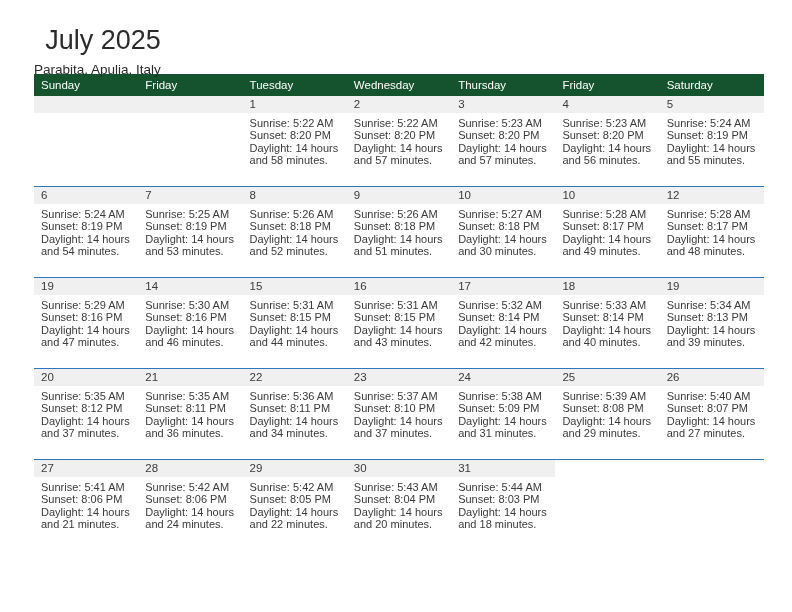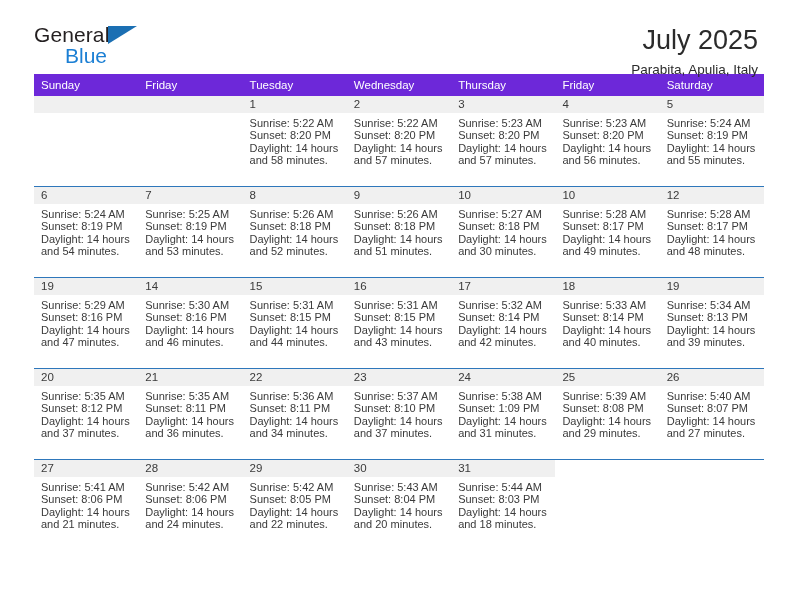--- a/index.html
+++ b/index.html
@@ -81,21 +81,21 @@
   
   .calendar {
     margin: 0 34px;
     width: 730px;
     border-collapse: collapse;
     table-layout: fixed;
   }
   .calendar col { width: 104.28px; }
 
   .calendar thead th {
-    background: #6d28d9;
+    background: #14532d;
     color: #ffffff;
     font-size: 11.5px;
     font-weight: normal;
     text-align: left;
     padding: 5px 0 5px 7px;
     height: 19px;
     box-sizing: border-box;
     vertical-align: middle;
   }
 
@@ -139,25 +139,20 @@
     line-height: 12.4px;
     color: #3a3a3a;
   }
   .dayinfo div { white-space: nowrap; }
 </style>
 </head>
 <body>
 
 <div class="page-header">
 
-  <div class="logo">
-    <span class="logo-general">General</span>
-    <span class="logo-triangle"></span>
-    <span class="logo-blue">Blue</span>
-  </div>
 
   <div class="title-block">
     <div class="month-title">July 2025</div>
     <div class="location-subtitle">Parabita, Apulia, Italy</div>
   </div>
 
 </div>
 
 <table class="calendar">
   <colgroup>
@@ -449,21 +444,21 @@
               <div>Daylight: 14 hours</div>
               <div>and 37 minutes.</div>
             </div>
           </div>
         </td>
         <td>
           <div class="daycell">
             <div class="daynum">24</div>
             <div class="dayinfo">
               <div>Sunrise: 5:38 AM</div>
-              <div>Sunset: 1:09 PM</div>
+              <div>Sunset: 5:09 PM</div>
               <div>Daylight: 14 hours</div>
               <div>and 31 minutes.</div>
             </div>
           </div>
         </td>
         <td>
           <div class="daycell">
             <div class="daynum">25</div>
             <div class="dayinfo">
               <div>Sunrise: 5:39 AM</div>

